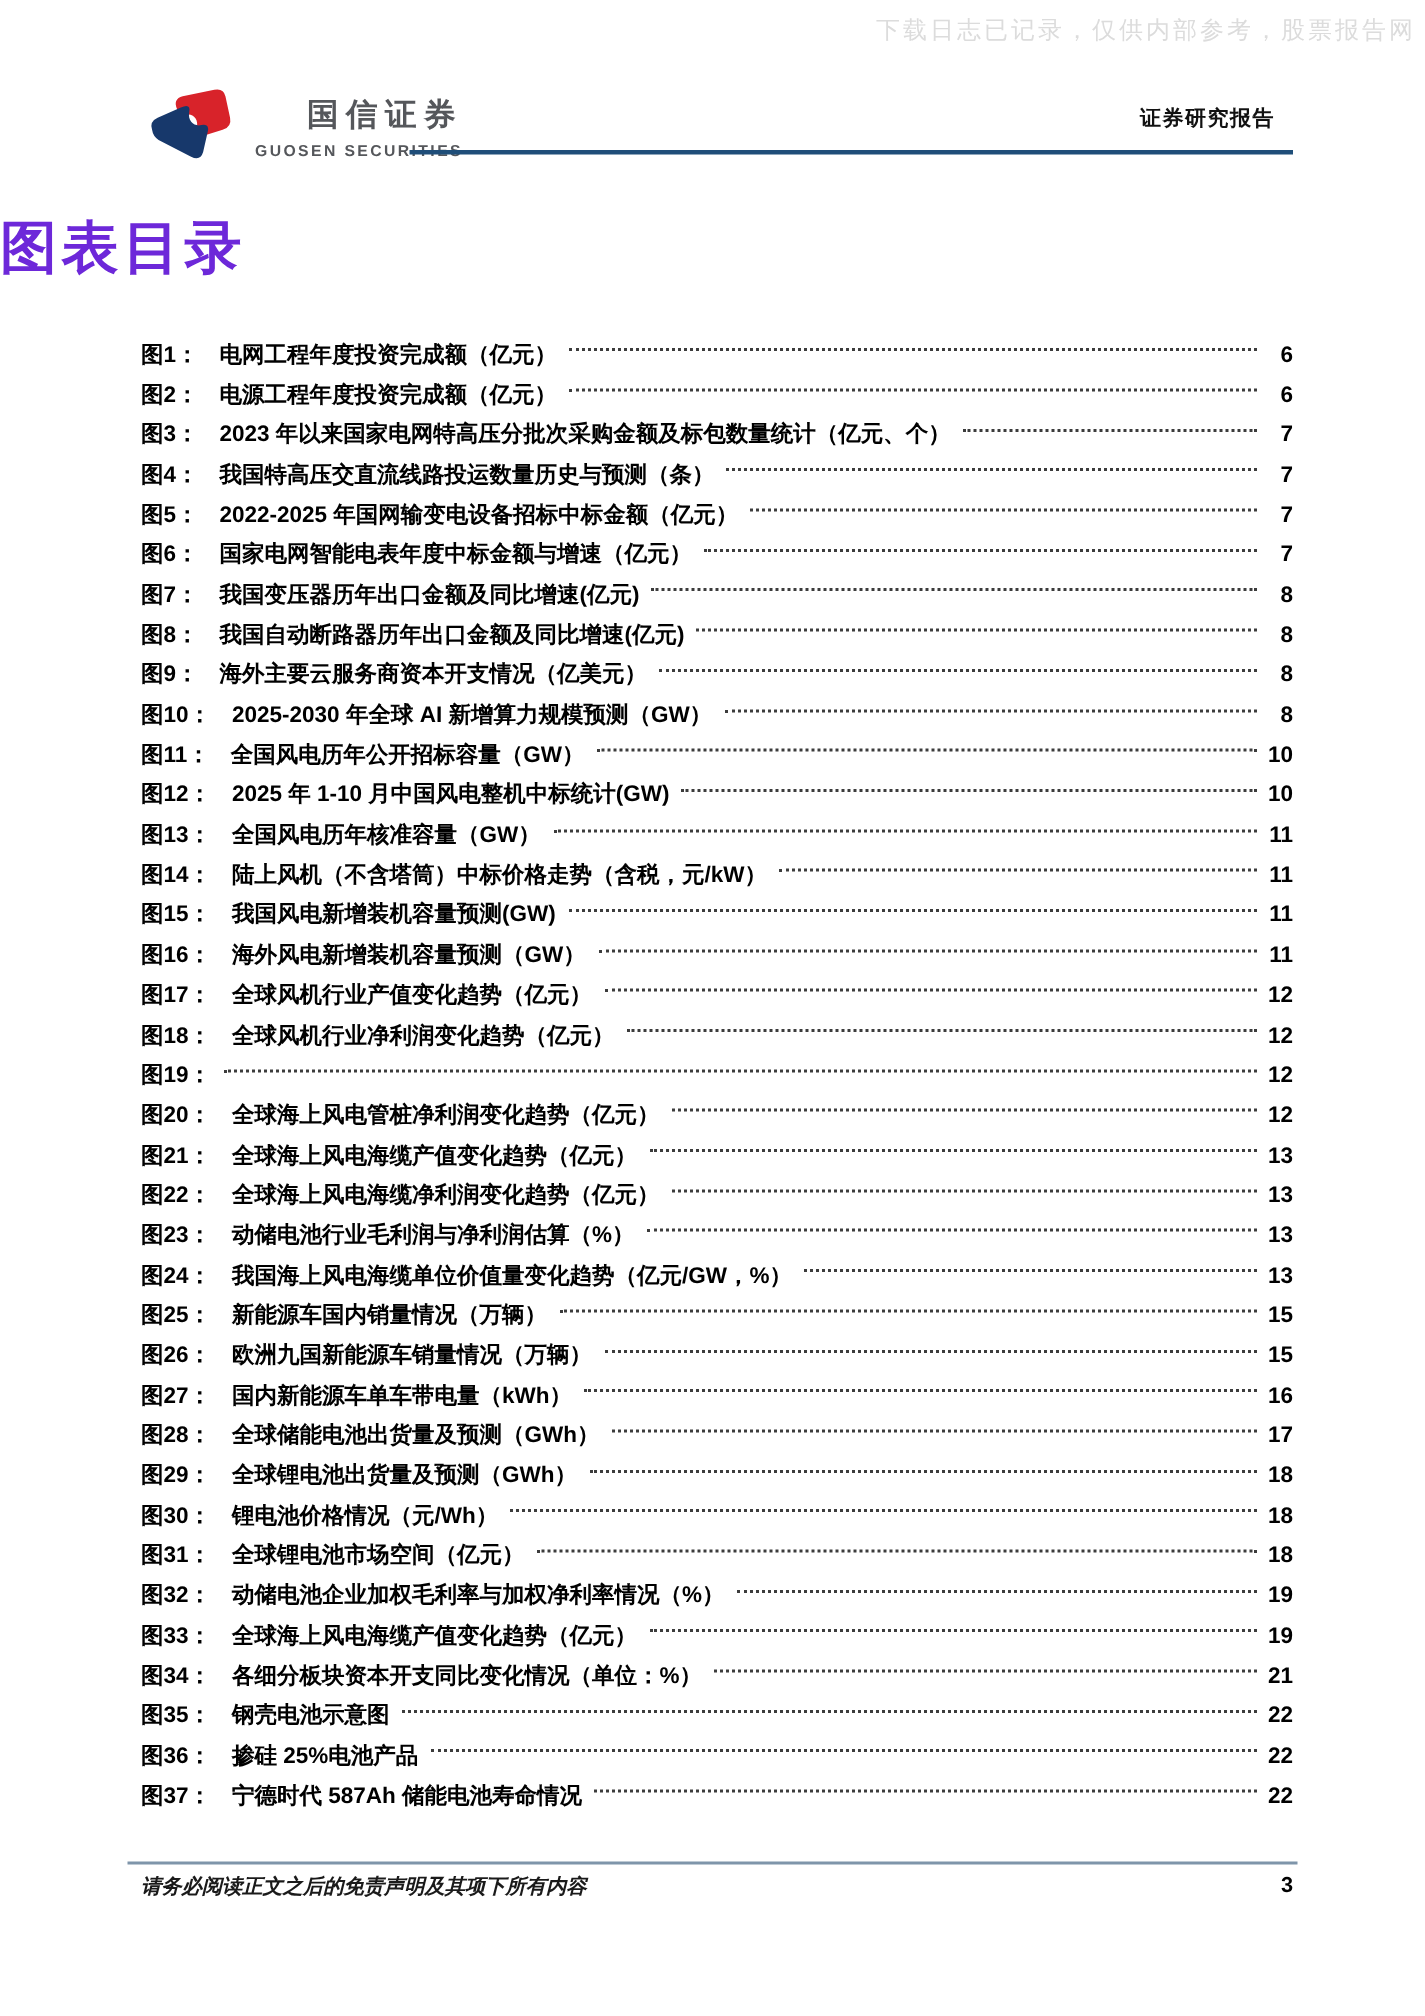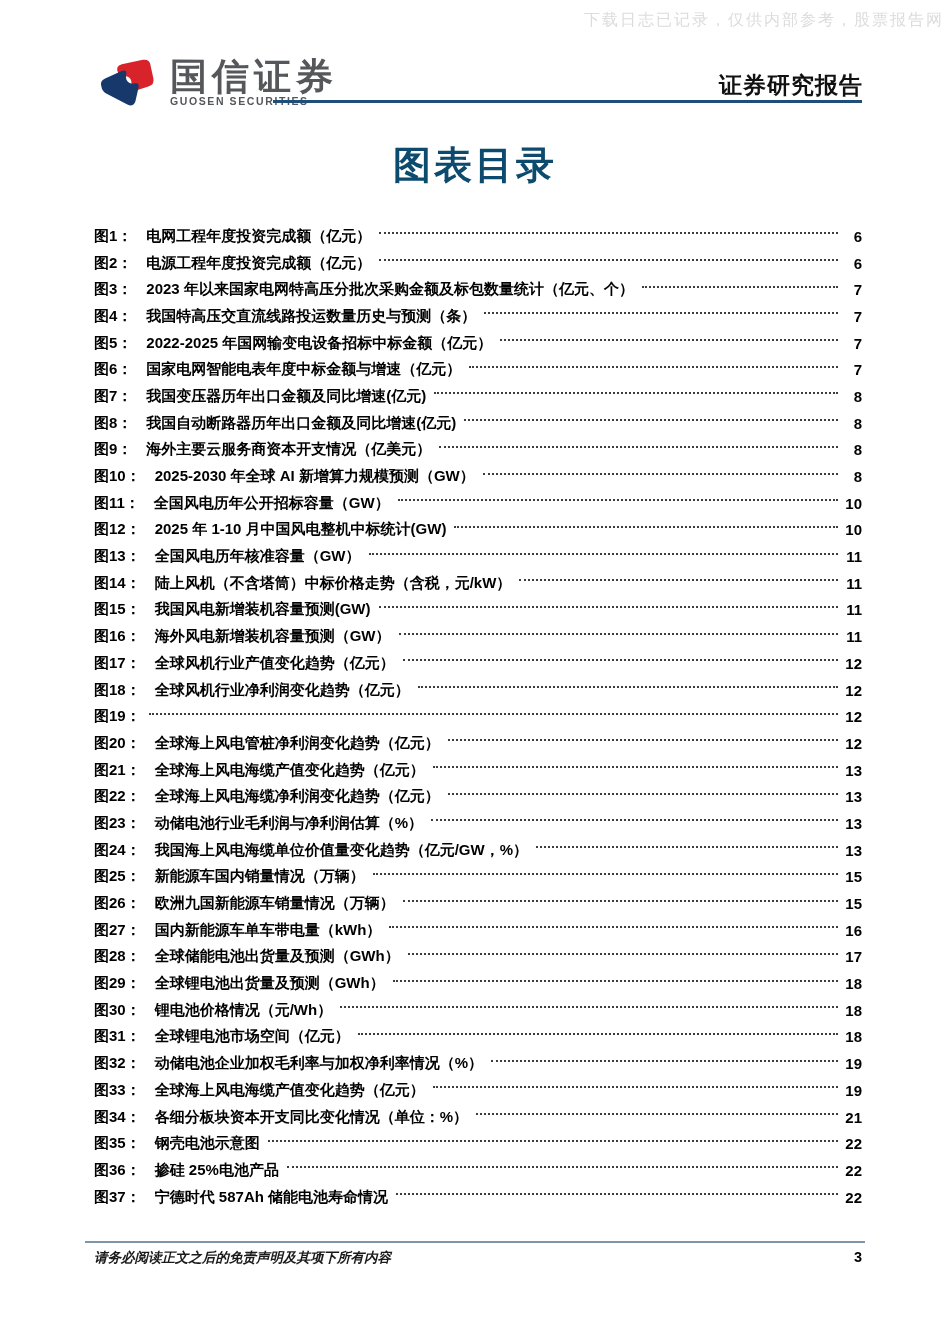--- a/index.html
+++ b/index.html
@@ -11,34 +11,34 @@
   
   .watermark{
     position:absolute;top:10px;right:6px;
     font-size:16px;color:#dcdcdc;letter-spacing:2px;font-weight:500;
     white-space:nowrap;
     margin-left:16px;
   }
   
   .brand{position:absolute;left:96px;top:58px;display:flex;align-items:center;}
   .logo{width:64px;height:52px;display:inline-block;margin-right:10px;}
-  .brand-cn{font-size:37px;font-weight:700;color:#55575b;letter-spacing:5px;line-height:30px;}
+  .brand-cn{font-size:21px;font-weight:700;color:#55575b;letter-spacing:5px;line-height:30px;text-align:right;}
   .brand-en{font-size:10.5px;font-weight:700;color:#55575b;letter-spacing:1.6px;margin-top:3px;}
   .report-type{
-    position:absolute;right:87px;top:70px;
-    font-size:23px;font-weight:700;color:#111;letter-spacing:1px;
+    position:absolute;right:100px;top:70px;
+    font-size:14px;font-weight:700;color:#111;letter-spacing:1px;
   }
   .header-rule{
     position:absolute;left:273px;right:88px;top:100px;height:3px;
     background:#1f4e79;
   }
   
   .doc-title{
     position:absolute;top:140px;left:0;width:100%;margin:0;
-    text-align:center;font-size:38px;font-weight:700;color:#0c4a6e;
+    text-align:left;font-size:38px;font-weight:700;color:#6d28d9;
     letter-spacing:3px;
   }
   
   .toc{position:absolute;top:223px;left:94px;right:88px;}
   .toc-row{
     display:flex;align-items:center;height:26.7px;
     font-size:15px;font-weight:600;color:#000;white-space:nowrap;
   }
   .toc-label{flex:0 0 auto;}
   .toc-title{flex:0 0 auto;margin-left:14px;}

